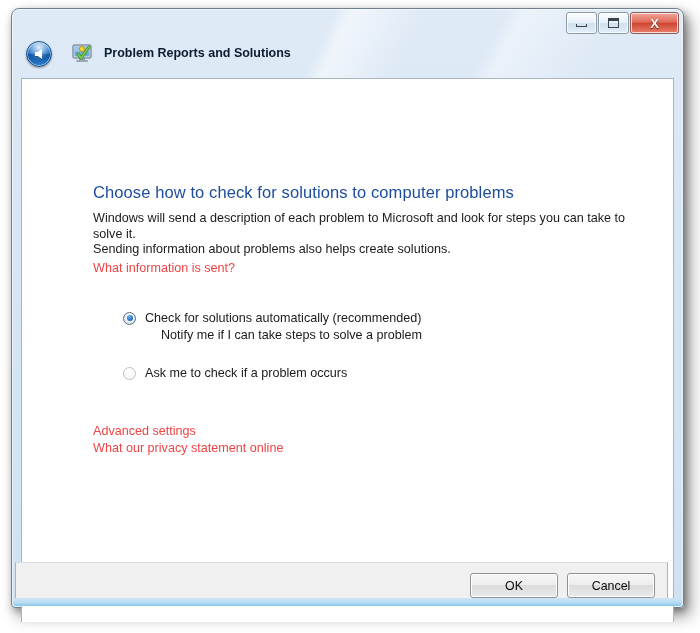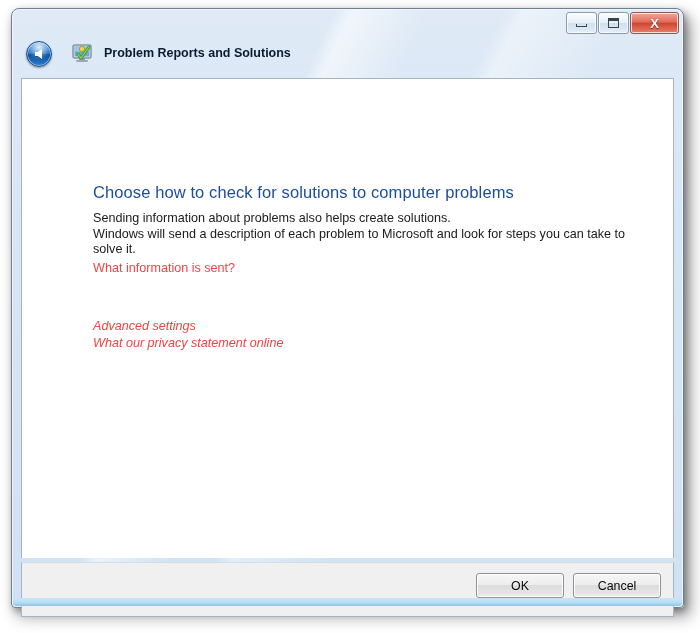--- a/index.html
+++ b/index.html
@@ -161,21 +161,21 @@
     white-space: nowrap;
     font-weight: bold;
   }
 
   
   #content-pane {
     position: absolute;
     left: 9px;
     top: 69px;
     width: 653px;
-    height: 480px;
+    height: 544px;
     background: #ffffff;
     border: 1px solid #a8b4c0;
     border-bottom: none;
     box-sizing: border-box;
     overflow: hidden;
   }
 
   #main-body {
     position: absolute;
     left: 71px;
@@ -252,30 +252,29 @@
     color: #1a1a1a;
     line-height: 16px;
     margin-left: 38px;
     margin-top: 1px;
   }
   #option-row-2 { margin-top: 22px; }
 
   #bottom-links {
     margin-top: 41px;
     line-height: 16px;
-    font-style: italic;
   }
 
   
   #footer {
     position: absolute;
-    left: 9px;
+    left: 3px;
     top: 553px;
     width: 653px;
-    height: 55px;
+    height: 44px;
     box-sizing: border-box;
     background: #f0f0f0;
     border: 1px solid #a8b4c0;
     border-top: 1px solid #d6dde4;
     padding-left: 22px;
   }
   #footer-buttons {
     position: absolute;
     right: 12px;
     top: 10px;
@@ -336,24 +335,38 @@
       </span>
 
       <span id="title-text">Problem Reports and Solutions</span>
     </div>
 
     <div id="content-pane">
       <div id="main-body">
 
         <h1 id="heading">Choose how to check for solutions to computer problems</h1>
 
+        <p class="para">Windows will send a description of each problem to Microsoft and look for steps you can take to solve it.</p>
         <p class="para">Sending information about problems also helps create solutions.</p>
-        <p class="para">Windows will send a description of each problem to Microsoft and look for steps you can take to solve it.</p>
         <a class="link">What information is sent?</a>
 
+        <div id="options">
+
+          <div class="option-row" id="option-row-1">
+            <span class="radio on"></span>
+            <span class="option-label">Check for solutions automatically (recommended)</span>
+          </div>
+          <div class="option-sub">Notify me if I can take steps to solve a problem</div>
+
+          <div class="option-row" id="option-row-2">
+            <span class="radio off"></span>
+            <span class="option-label">Ask me to check if a problem occurs</span>
+          </div>
+
+        </div>
 
         <div id="bottom-links">
           <a class="link">Advanced settings</a><br>
           <a class="link">What our privacy statement online</a>
         </div>
 
       </div>
     </div>
 
     <div id="footer">

